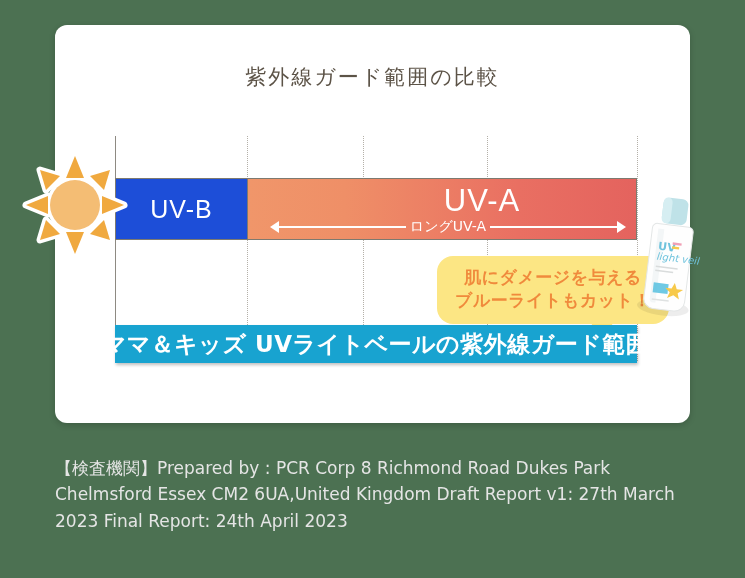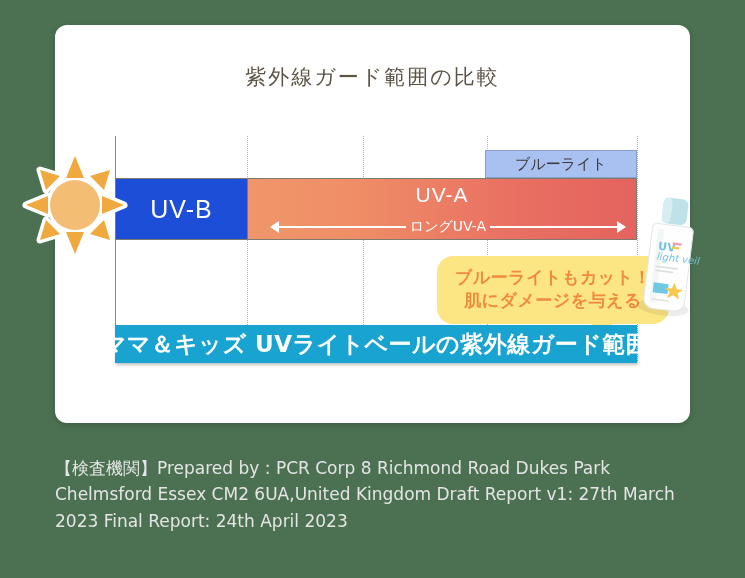--- a/index.html
+++ b/index.html
@@ -57,21 +57,21 @@
     display:flex;align-items:center;justify-content:center;
   }
   .bar-uvb span{color:#ffffff;font-size:25px;letter-spacing:1px;}
   .bar-uva{
     top:68px;height:62px;
     background:linear-gradient(to right,#f0966a 0%,#ef8f67 25%,#e96f62 70%,#e4635e 100%);
     border:1px solid #7d7a70;border-left:none;
   }
   .uva-label{
     position:absolute;top:4px;left:0;width:100%;text-align:center;
-    color:#ffffff;font-size:21px;letter-spacing:1px;
+    color:#ffffff;font-size:31px;letter-spacing:1px;padding-left:40px;
   }
 
   
   .longuva{
     position:absolute;top:38px;height:20px;
     display:flex;align-items:center;
   }
   .longuva .line{flex:1;height:2px;background:#ffffff;}
   .longuva .cap-l,.longuva .cap-r{
     width:0;height:0;border-top:6px solid transparent;border-bottom:6px solid transparent;
@@ -142,42 +142,39 @@
 
   <div class="plot">
 
 
     <div class="gridline solid" style="left:0px;"></div>
     <div class="gridline" style="left:132px;"></div>
     <div class="gridline" style="left:248px;"></div>
     <div class="gridline" style="left:372px;"></div>
     <div class="gridline" style="left:522px;"></div>
 
-    <div class="bar bar-blue-light" style="left:370px;width:152px;">
-      <span>ブルーライト</span>
-    </div>
 
     <div class="bar bar-uvb" style="left:0px;width:133px;">
       <span>UV-B</span>
     </div>
 
     <div class="bar bar-uva" style="left:133px;width:389px;">
       <div class="uva-label">UV-A</div>
       <div class="longuva" style="left:22px;right:10px;">
         <div class="cap-l"></div>
         <div class="line"></div>
         <div class="txt">ロングUV-A</div>
         <div class="line"></div>
         <div class="cap-r"></div>
       </div>
     </div>
 
     <div class="callout" style="left:322px;top:146px;">
+      <span class="l">肌にダメージを与える</span>
       <span class="l">ブルーライトもカット！</span>
-      <span class="l">肌にダメージを与える</span>
       <div class="callout-tail" style="left:154px;bottom:-19px;"></div>
     </div>
 
     <div class="guard-bar" style="left:0px;top:215px;width:522px;height:38px;">
       <span>ママ＆キッズ UVライトベールの紫外線ガード範囲</span>
     </div>
   </div>
 
 </div>
 

